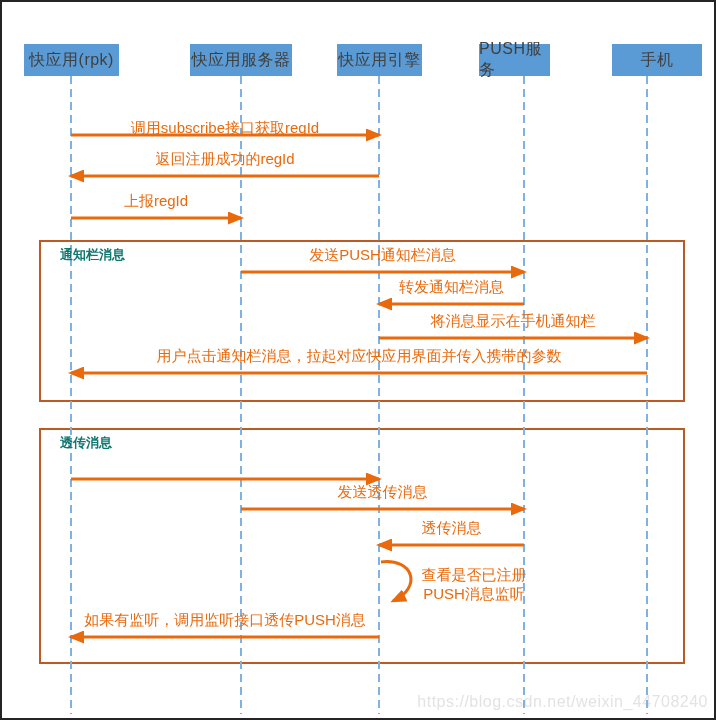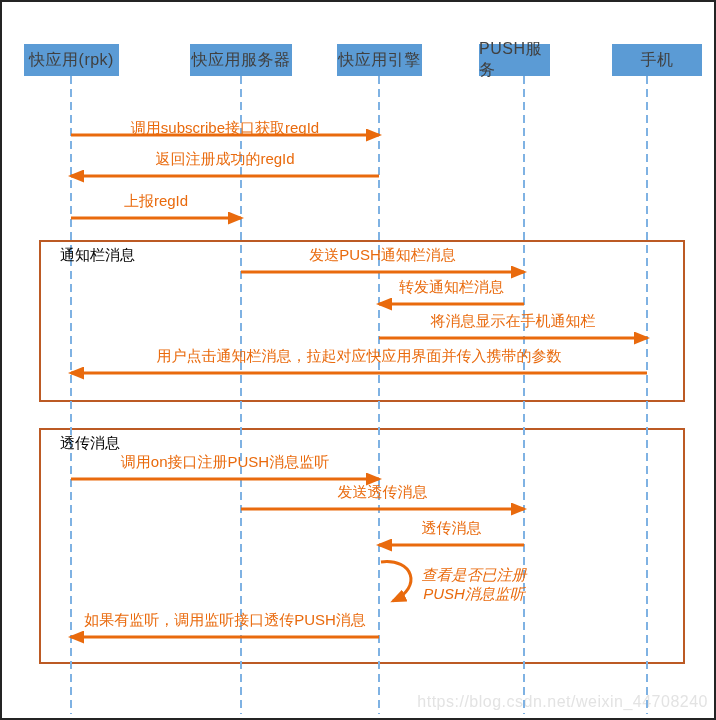--- a/index.html
+++ b/index.html
@@ -13,29 +13,29 @@
   .svg-layer{z-index:3;pointer-events:none;}
   .labels-layer{z-index:4;}
   .actors-layer{z-index:5;}
   .actor{
     position:absolute;top:42px;height:32px;background:#5B9BD5;color:#404040;
     display:flex;align-items:center;justify-content:center;
     font-size:16px;letter-spacing:0.5px;box-sizing:border-box;
   }
   .frame{position:absolute;border:2px solid #BC5A24;box-sizing:border-box;background:transparent;}
   .frame-label{
-    position:absolute;color:#000000;font-weight:normal;font-size:15px;white-space:nowrap;
+    position:absolute;color:#0f766e;font-weight:bold;font-size:13px;white-space:nowrap;
   }
   .msg-label{
     position:absolute;color:#E96A0D;font-size:15px;white-space:nowrap;
     transform:translateX(-50%);
   }
   .self-label{
     position:absolute;color:#E96A0D;font-size:15px;text-align:center;
-    transform:translateX(-50%);white-space:pre-line;line-height:19px;font-style:italic;
+    transform:translateX(-50%);white-space:pre-line;line-height:19px;
   }
   .watermark{
     position:absolute;right:6px;top:691px;z-index:2;
     color:#E3E3E3;font-size:16px;letter-spacing:0.5px;
   }
 </style>
 </head>
 <body>
 
 <div class="canvas">
@@ -71,21 +71,20 @@
   <div class="layer labels-layer">
       <div class="frame-label" style="left: 58px; top: 244px;">通知栏消息</div>
       <div class="frame-label" style="left: 58px; top: 432px;">透传消息</div>
       <div class="msg-label" style="left: 223px; top: 107px; margin-top: 10px;">调用subscribe接口获取regId</div>
       <div class="msg-label" style="left: 223px; top: 148px;">返回注册成功的regId</div>
       <div class="msg-label" style="left: 154px; top: 190px;">上报regId</div>
       <div class="msg-label" style="left: 380.5px; top: 244px;">发送PUSH通知栏消息</div>
       <div class="msg-label" style="left: 449.5px; top: 276px;">转发通知栏消息</div>
       <div class="msg-label" style="left: 511px; top: 310px;">将消息显示在手机通知栏</div>
       <div class="msg-label" style="left: 357px; top: 345px;">用户点击通知栏消息，拉起对应快应用界面并传入携带的参数</div>
-      <div class="msg-label" style="left: 223px; top: 451px;">调用on接口注册PUSH消息监听</div>
       <div class="msg-label" style="left: 380.5px; top: 481px;">发送透传消息</div>
       <div class="msg-label" style="left: 449.5px; top: 517px;">透传消息</div>
       <div class="self-label" style="left: 472px; top: 563px;">查看是否已注册
 PUSH消息监听</div>
       <div class="msg-label" style="left: 223px; top: 609px;">如果有监听，调用监听接口透传PUSH消息</div>
     </div>
   <div class="layer actors-layer">
       <div class="actor" style="left: 22px; width: 95px;">快应用(rpk)</div>
       <div class="actor" style="left: 188px; width: 102px;">快应用服务器</div>
       <div class="actor" style="left: 335px; width: 85px;">快应用引擎</div>

